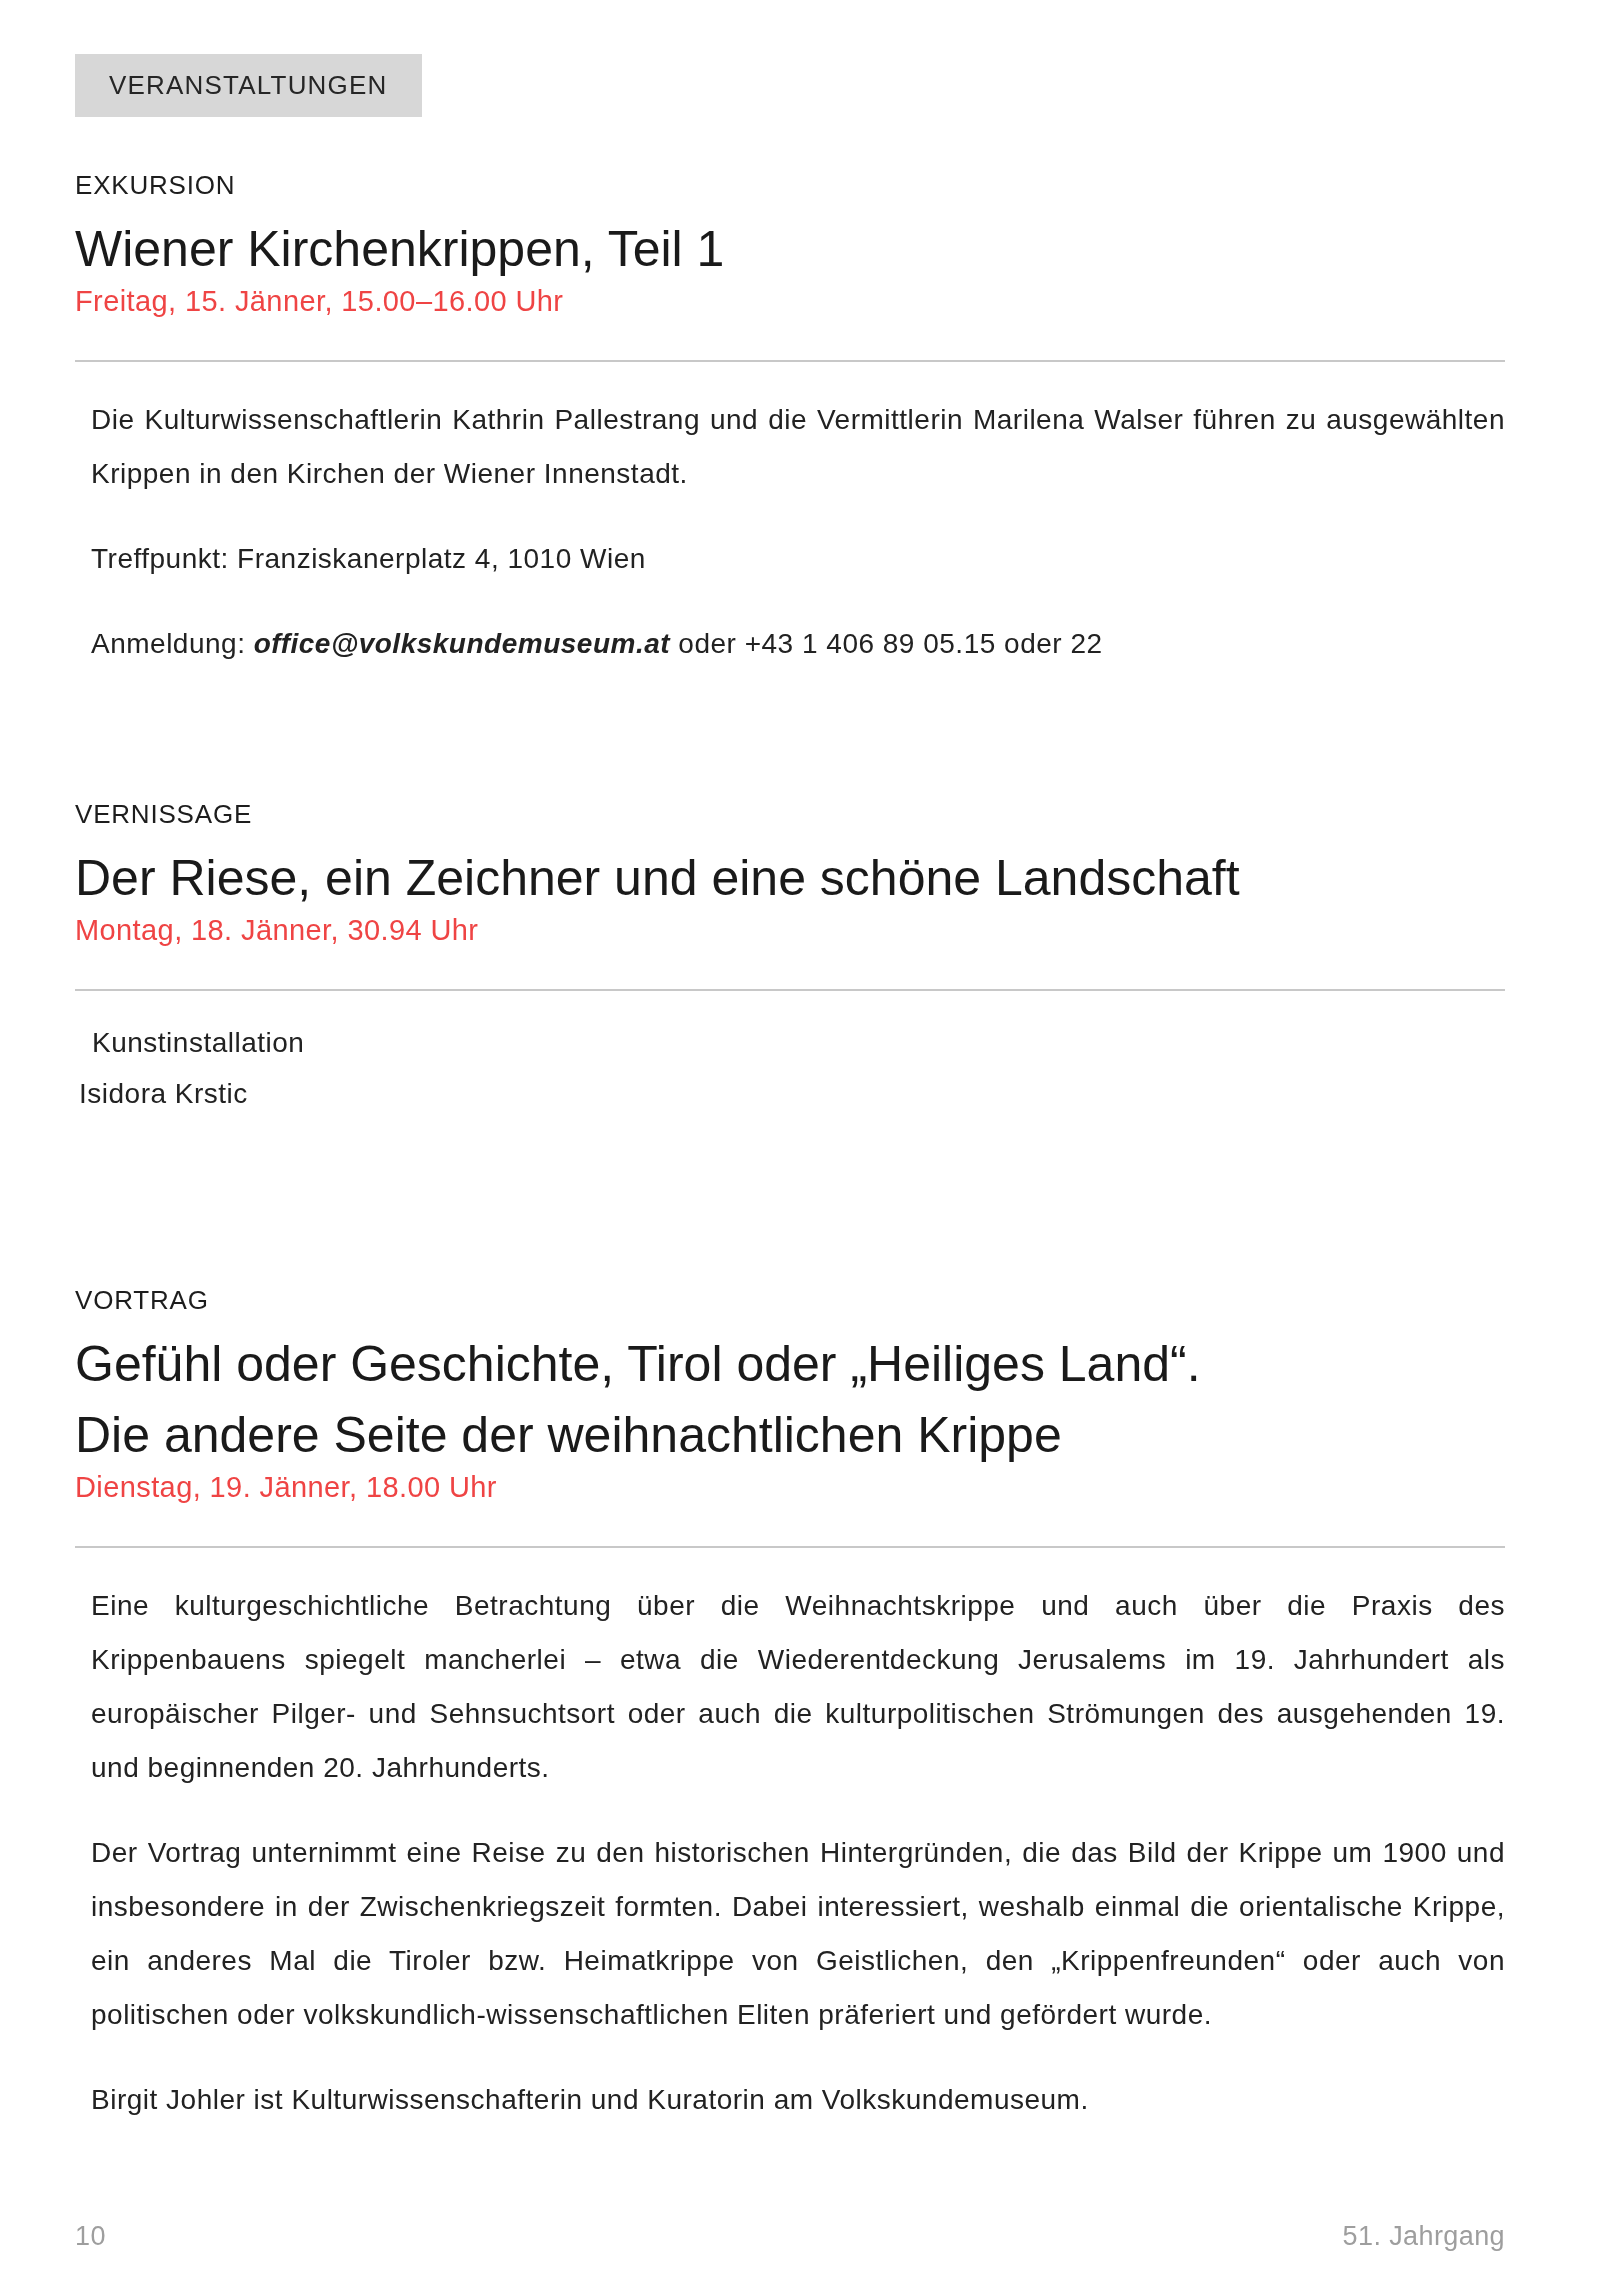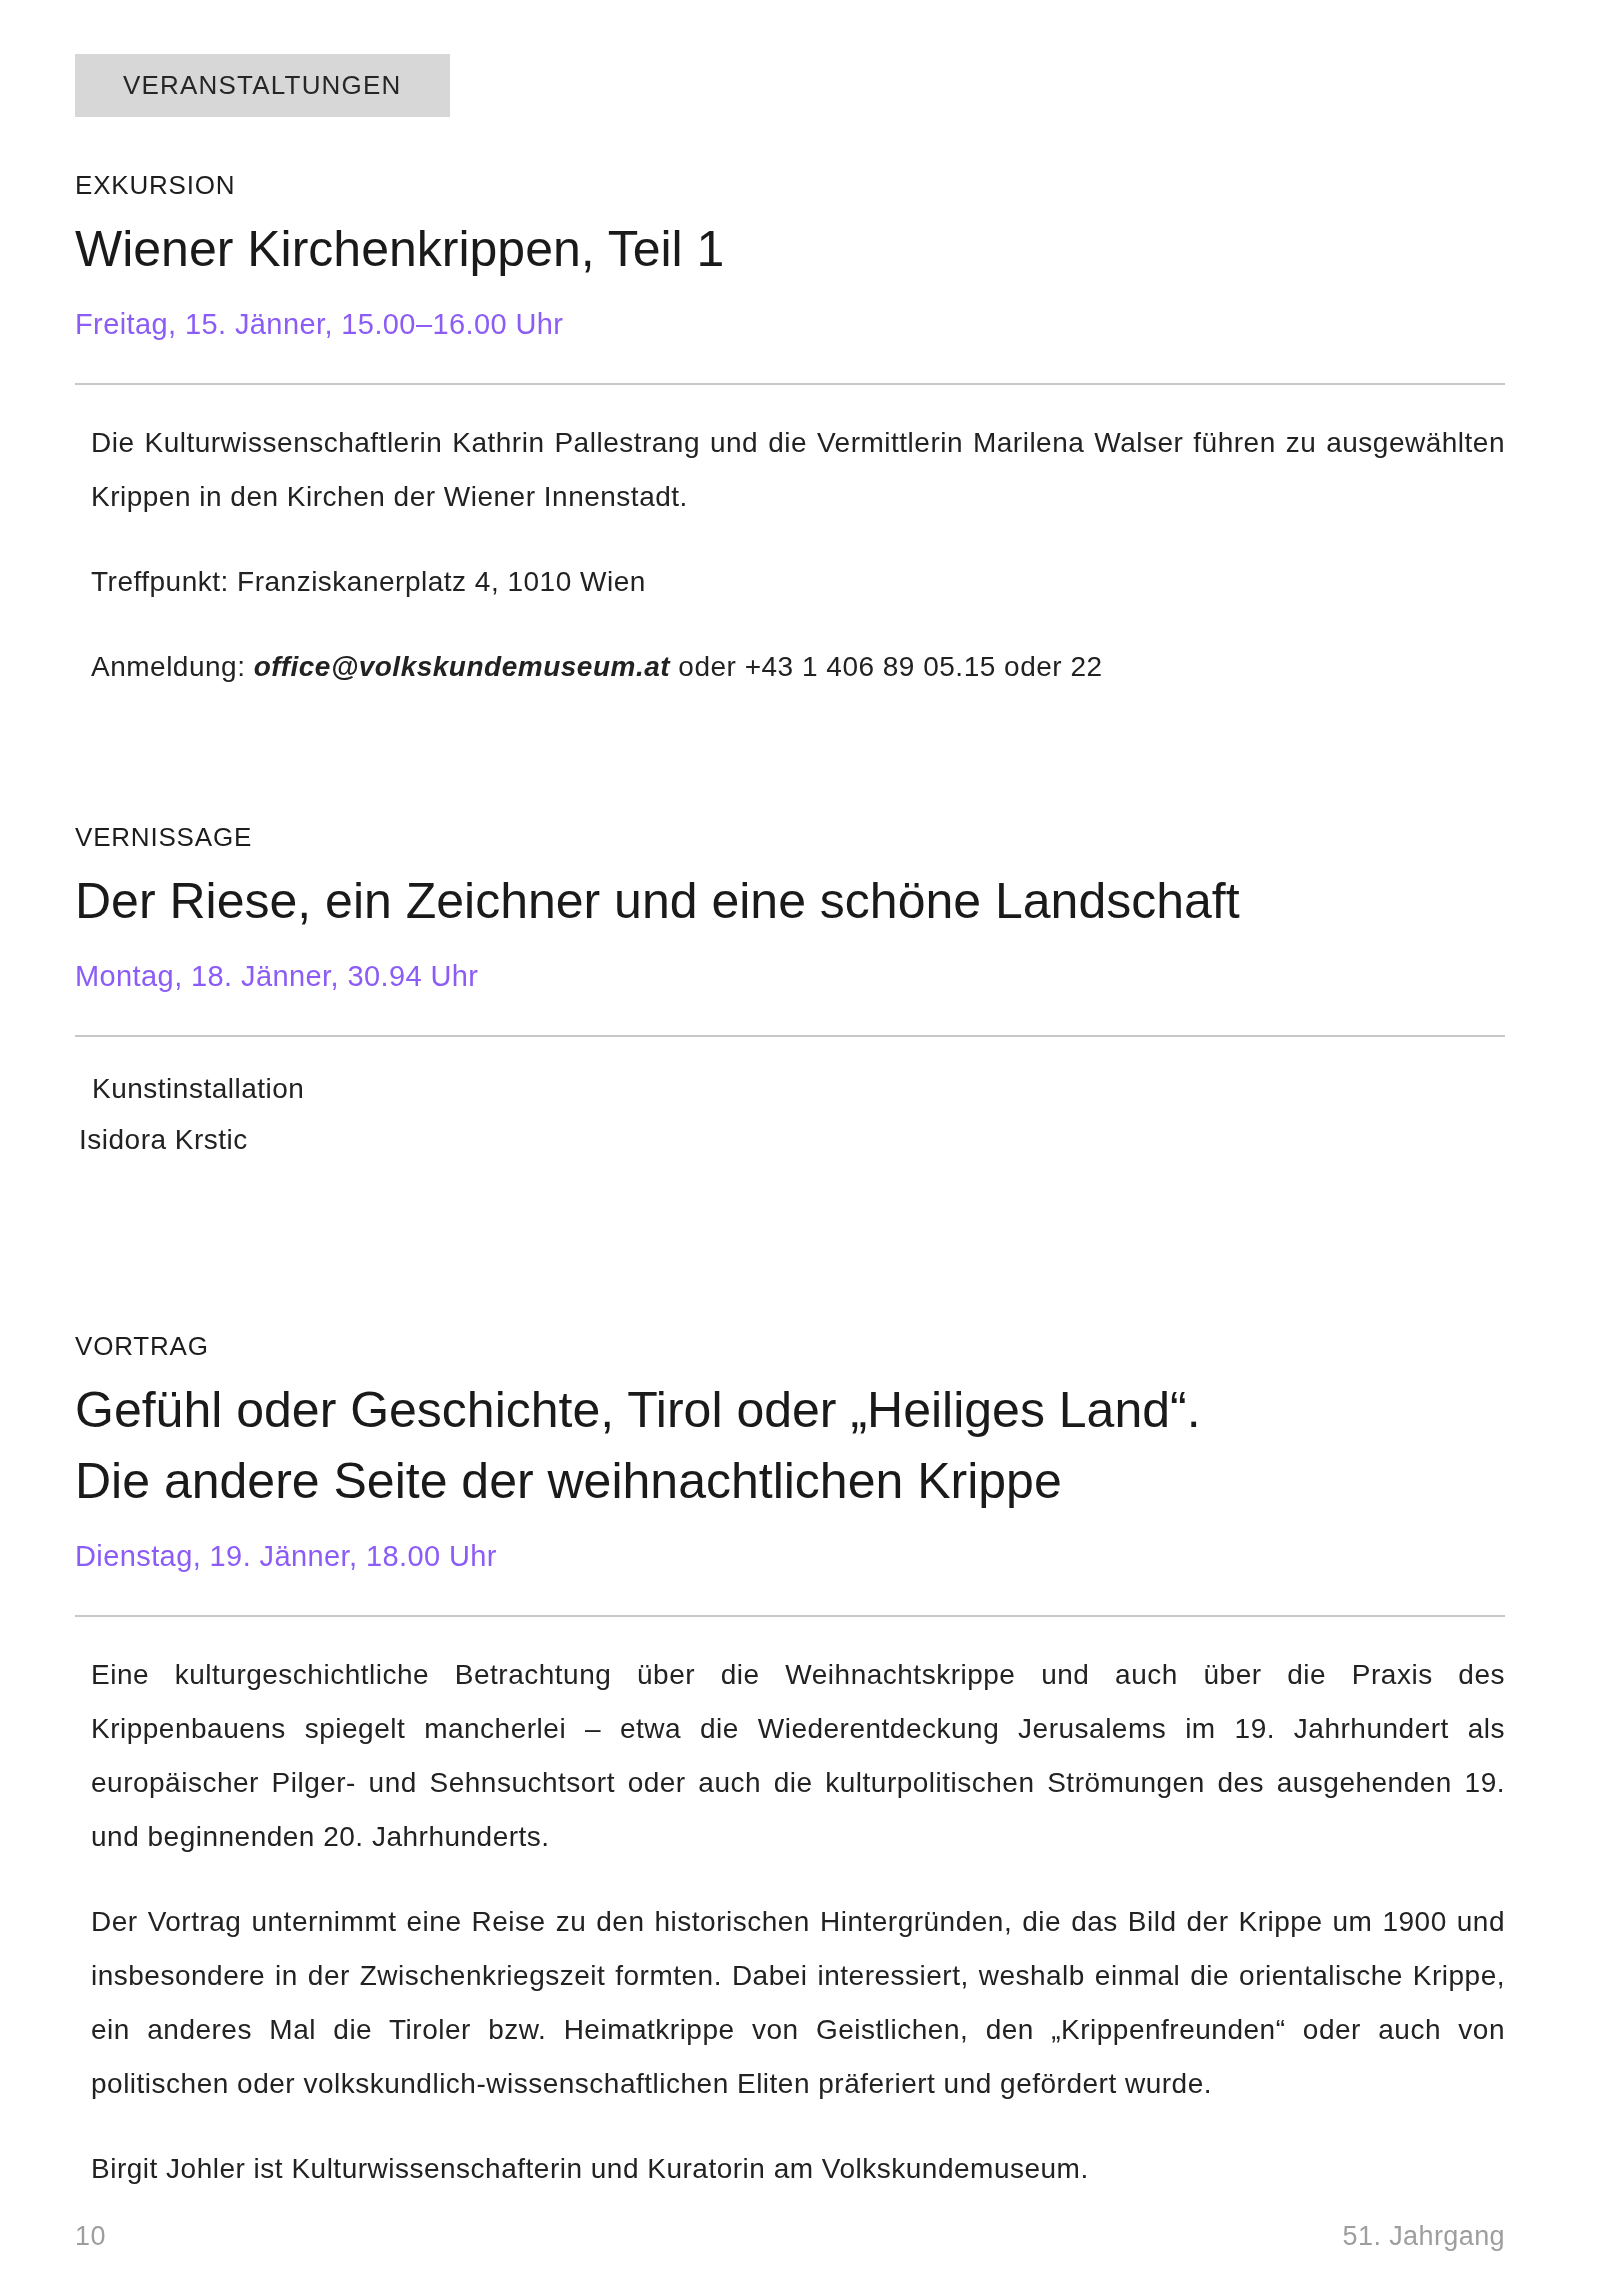--- a/index.html
+++ b/index.html
@@ -14,21 +14,21 @@
   }
   .content {
     padding: 54px 118px 0 75px;
   }
   .badge {
     display: inline-block;
     background: #d7d7d7;
     color: #262626;
     font-size: 26px;
     line-height: 63px;
-    padding: 0 48px;
+    padding: 0 34px;
     letter-spacing: 1.2px;
     font-weight: 400;
   }
   section { display: block; }
   .sec-1 { margin-top: 52px; }
   .sec-2 { margin-top: 127px; }
   .sec-3 { margin-top: 167px; }
   .kicker {
     font-size: 26px;
     line-height: 32px;
@@ -39,23 +39,22 @@
   h1.title {
     font-size: 50px;
     font-weight: 300;
     margin: 13px 0 0 0;
     line-height: 71px;
     color: #1a1a1a;
   }
   h1.title span { display: block; }
   .datetime {
     font-size: 29px;
-    margin-top: 23px;
     letter-spacing: 0.4px;
-    color: #8b5cf6;
+    color: #ef4444;
   }
   hr.rule {
     border: none;
     border-top: 2.4px solid #c8c8c8;
     margin: 42px 0 0 0;
   }
   p.body {
     font-size: 28px;
     line-height: 54px;
     letter-spacing: 0.5px;

